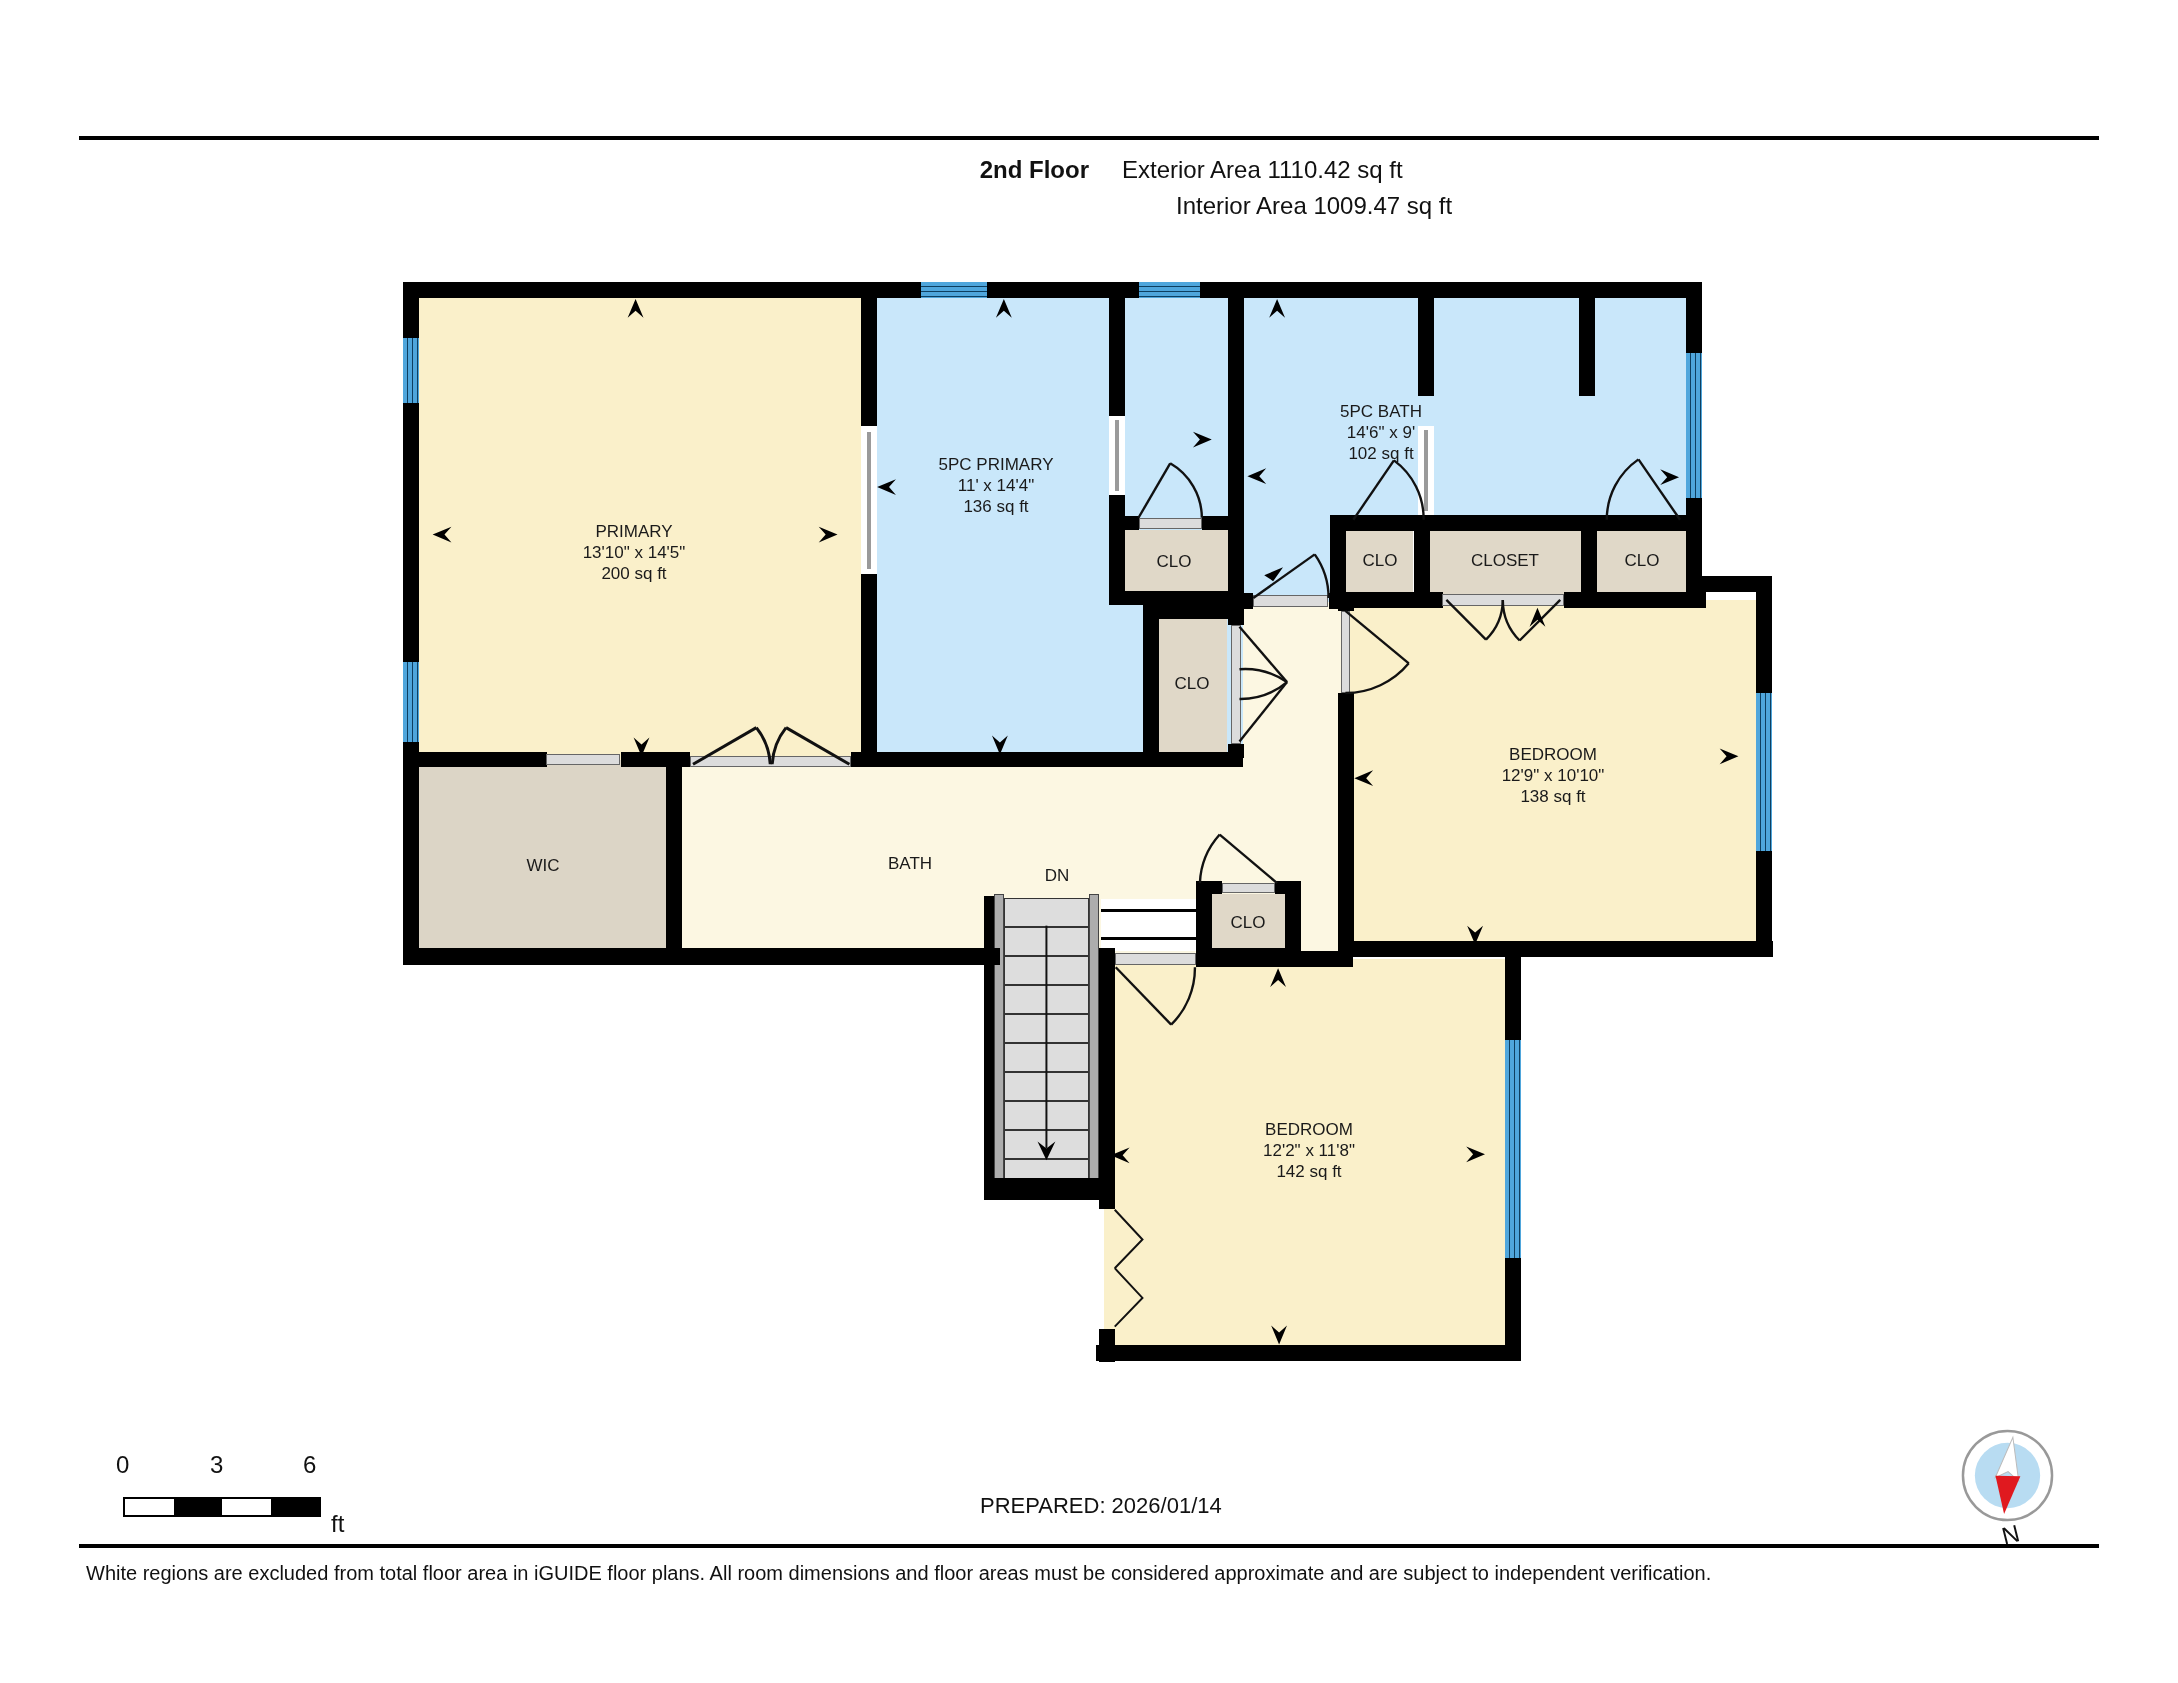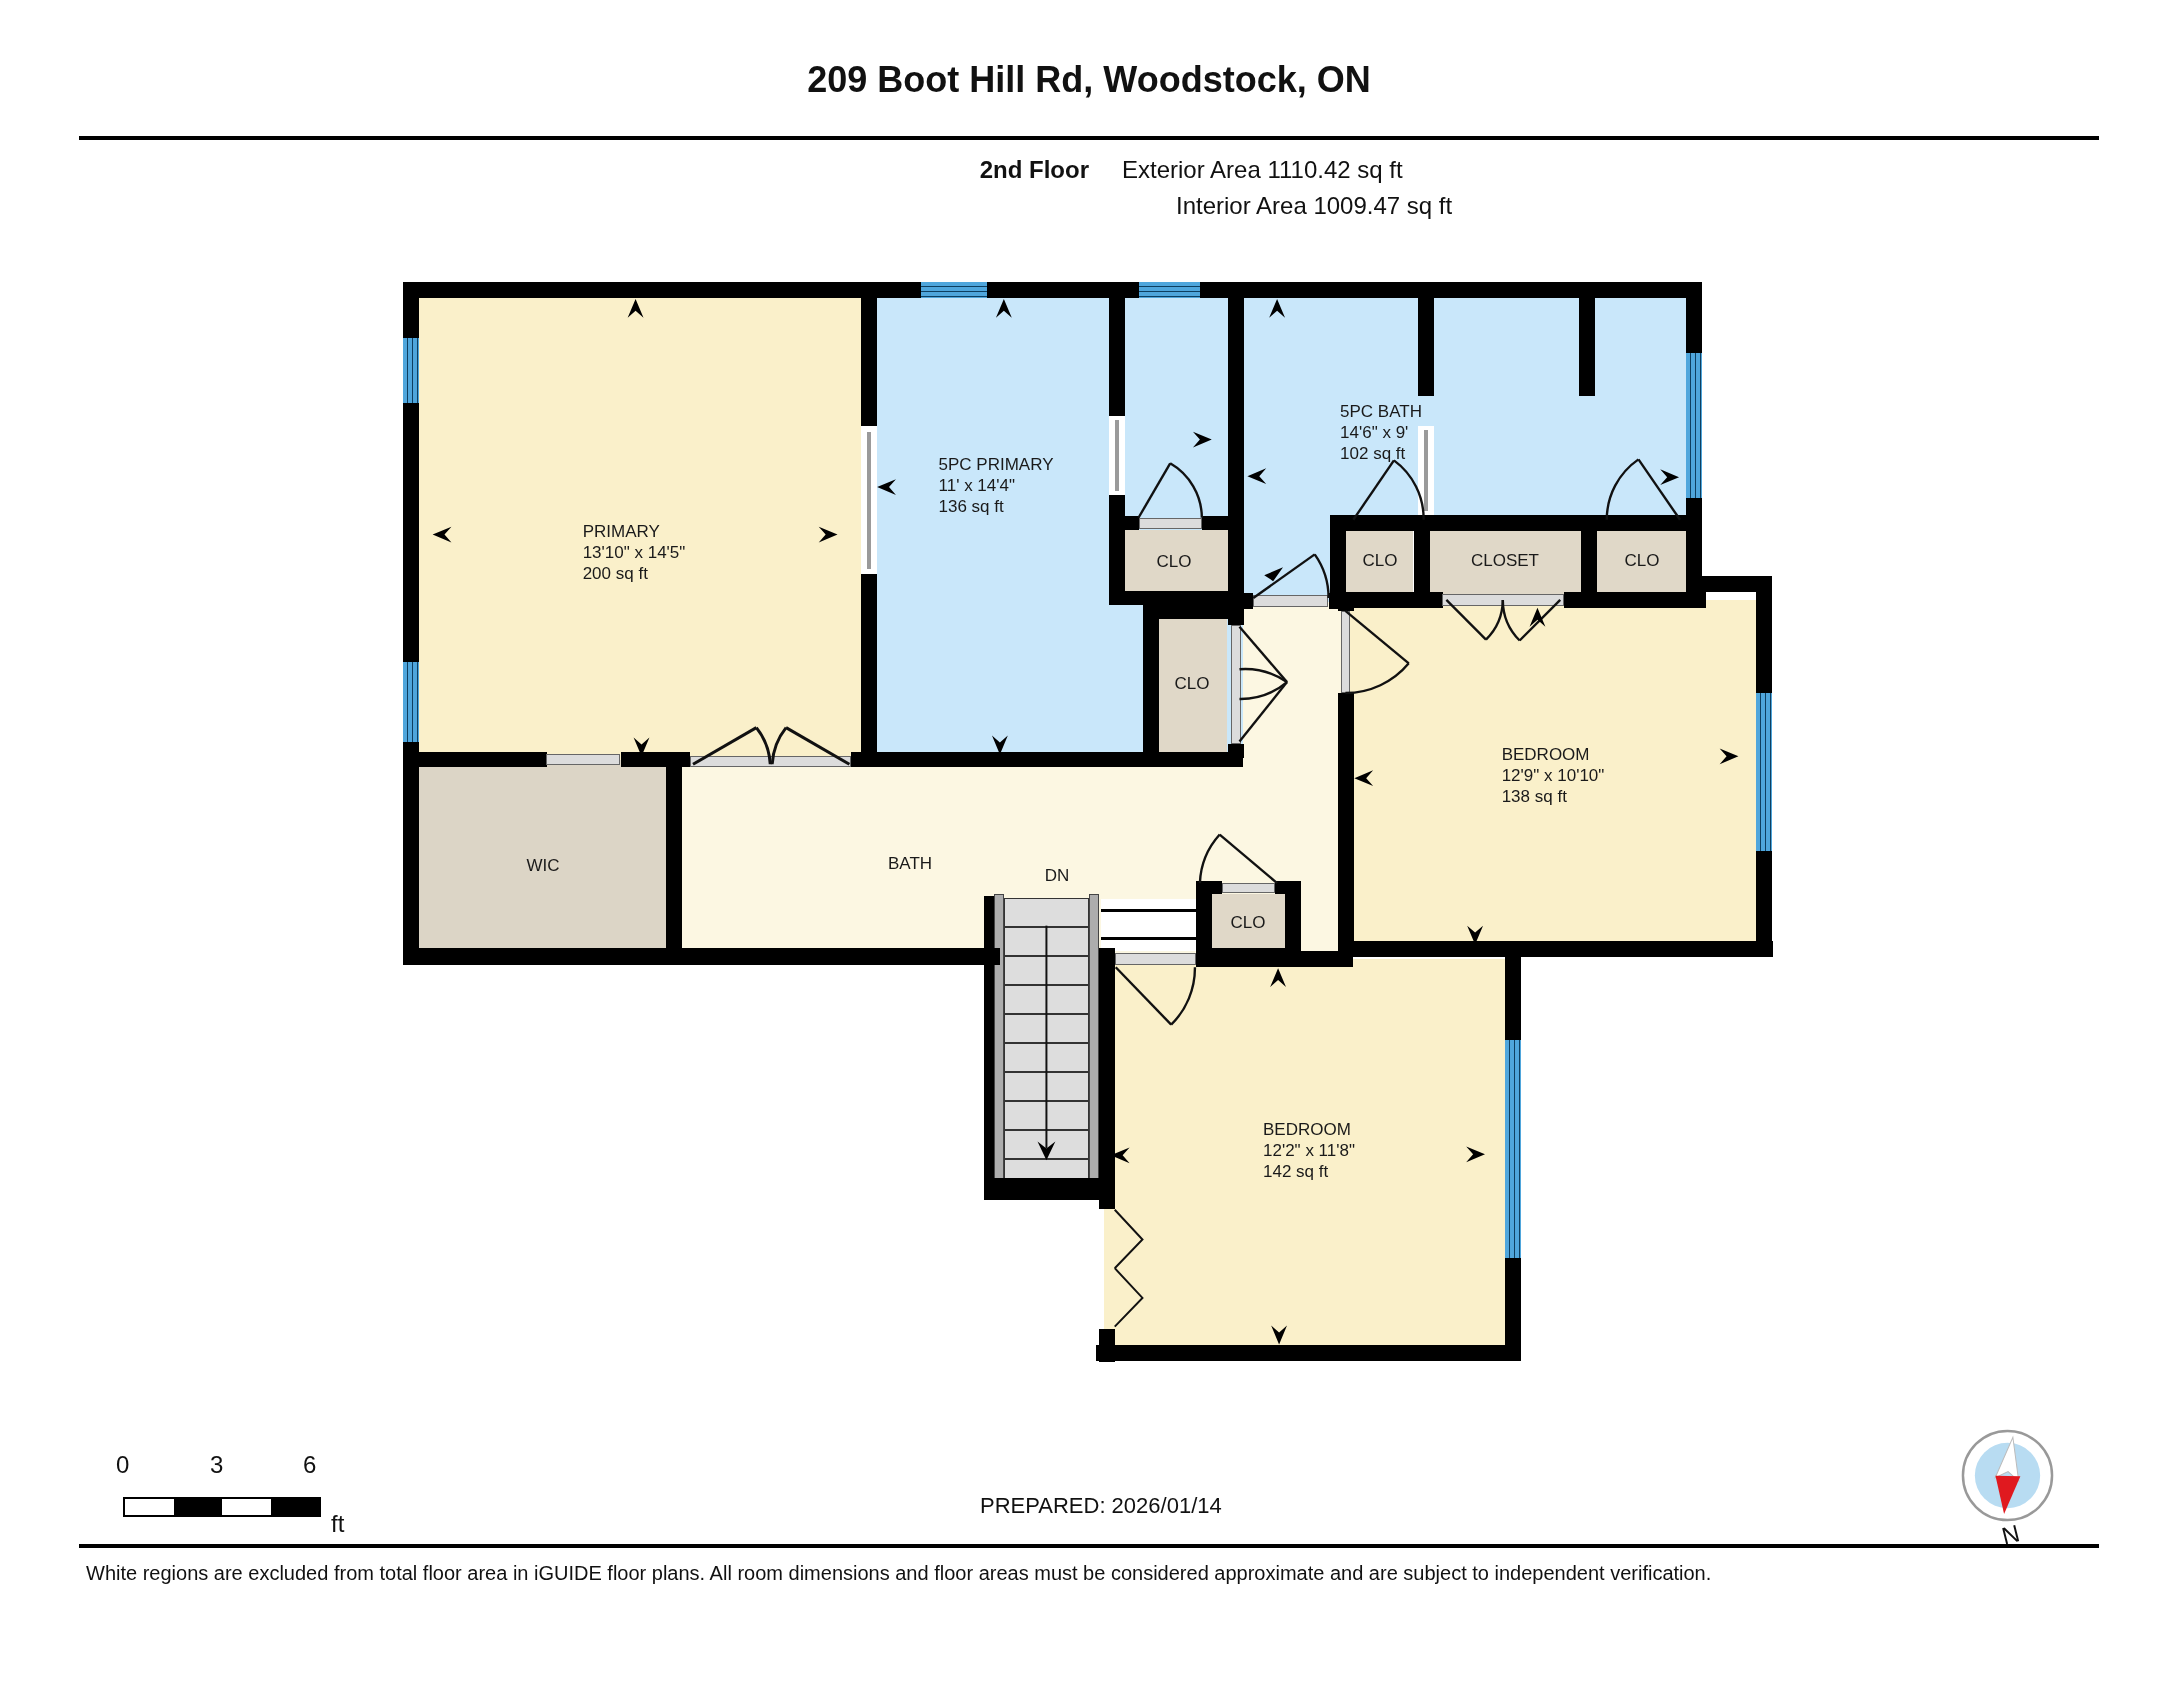--- a/index.html
+++ b/index.html
@@ -11,21 +11,21 @@
   .cream2{background:#FCF7E2}
   .blue{background:#C9E7FA}
   .tan{background:#E0D8C8;}
   .tan2{background:#DCD5C6;}
   .sill{position:absolute;background:#DCDCDC;border:1px solid #666;box-sizing:border-box}
   .pocket{position:absolute;background:#fff}
   .pline{position:absolute;background:#9a9a9a}
   .win{position:absolute;box-sizing:border-box}
   .win-v{background:repeating-linear-gradient(to right,#4FA6DC 0 4px,#0E3F60 4px 5px)}
   .win-h{background:repeating-linear-gradient(to bottom,#4FA6DC 0 4px,#0E3F60 4px 5px)}
-  .lbl{position:absolute;transform:translate(-50%,-50%);
+  .lbl{position:absolute;transform:translate(-50%,-50%);text-align:center;
        font-size:17px;line-height:21px;color:#1a1a1a;white-space:nowrap}
   .lbl span{display:block}
   .rail{position:absolute;background:#ADADAD;border:1px solid #444;box-sizing:border-box}
   .treads{position:absolute;background:repeating-linear-gradient(to bottom,#DDDDDD 0 27px,#333 27px 29px);
           border:1px solid #333;box-sizing:border-box}
   .bandline{position:absolute;background:#000;height:3px}
   .title{position:absolute;left:0;top:59px;width:2178px;text-align:center;
          font-size:36px;font-weight:bold}
   .rule{position:absolute;background:#000}
   .sub{position:absolute;font-size:24px}
@@ -35,21 +35,20 @@
   .scalenum{position:absolute;font-size:24px}
   .foot{position:absolute;font-size:20px}
   #compassN{position:absolute;left:2002px;top:1521px;font-size:24px;transform:rotate(-14deg)}
   svg{position:absolute;left:0;top:0;pointer-events:none}
 </style>
 </head>
 <body>
 
 <div id="page">
 
-  <div class="title">209 Boot Hill Rd, Woodstock, ON</div>
   <div class="rule" style="left:79px;top:136px;width:2020px;height:4px"></div>
   <div class="sub bold" style="left:891px;top:156px;width:198px;text-align:right">2nd Floor</div>
   <div class="sub" style="left:1122px;top:156px">Exterior Area 1110.42 sq ft</div>
   <div class="sub" style="left:1176px;top:192px">Interior Area 1009.47 sq ft</div>
 
   <div class="f cream" style="left:411px;top:290px;width:458px;height:470px"></div>
   <div class="f blue" style="left:869px;top:290px;width:374px;height:470px"></div>
   <div class="f blue" style="left:1243px;top:290px;width:450px;height:233px"></div>
   <div class="f blue" style="left:1243px;top:523px;width:94px;height:79px"></div>
   <div class="f cream2" style="left:674px;top:760px;width:667px;height:196px"></div>

